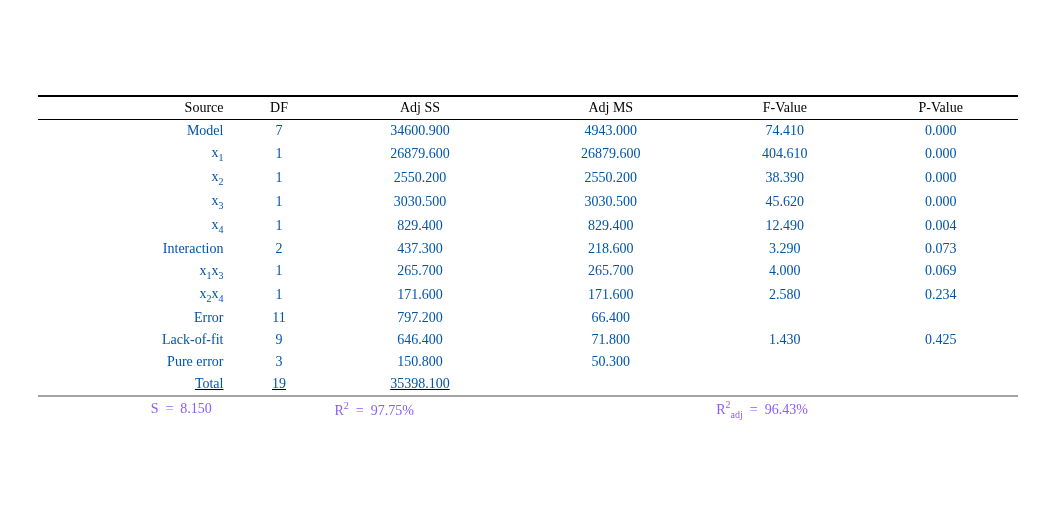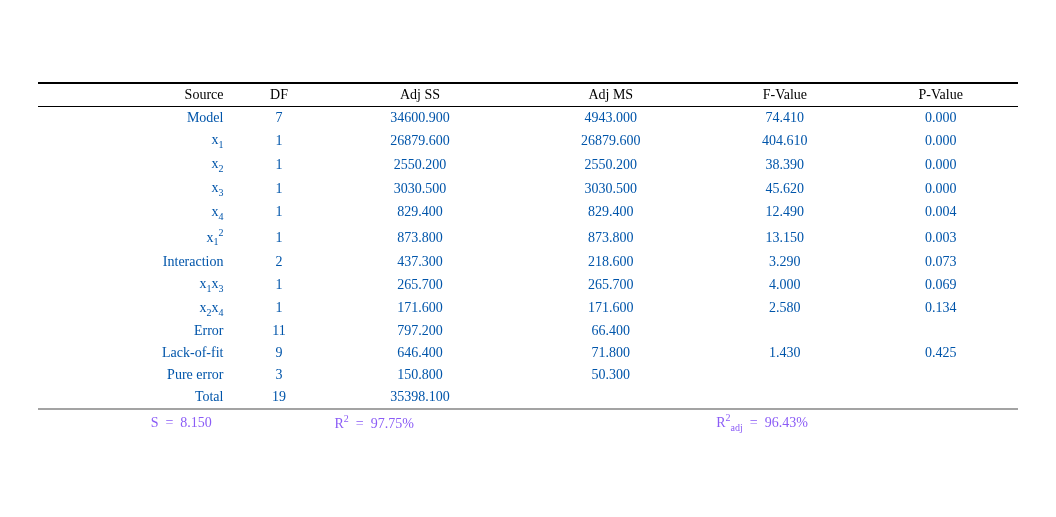--- a/index.html
+++ b/index.html
@@ -97,28 +97,20 @@
         </tr>
         <tr class="data-row">
           <td class="source-cell">x<sub>4</sub></td>
           <td>1</td>
           <td>829.400</td>
           <td>829.400</td>
           <td>12.490</td>
           <td>0.004</td>
         </tr>
         <tr class="data-row">
-          <td class="source-cell">x<sub>1</sub><sup>2</sup></td>
-          <td>1</td>
-          <td>873.800</td>
-          <td>873.800</td>
-          <td>13.150</td>
-          <td>0.003</td>
-        </tr>
-        <tr class="data-row">
           <td class="source-cell">Interaction</td>
           <td>2</td>
           <td>437.300</td>
           <td>218.600</td>
           <td>3.290</td>
           <td>0.073</td>
         </tr>
         <tr class="data-row">
           <td class="source-cell">x<sub>1</sub>x<sub>3</sub></td>
           <td>1</td>
@@ -126,21 +118,21 @@
           <td>265.700</td>
           <td>4.000</td>
           <td>0.069</td>
         </tr>
         <tr class="data-row">
           <td class="source-cell">x<sub>2</sub>x<sub>4</sub></td>
           <td>1</td>
           <td>171.600</td>
           <td>171.600</td>
           <td>2.580</td>
-          <td>0.134</td>
+          <td>0.234</td>
         </tr>
         <tr class="data-row">
           <td class="source-cell">Error</td>
           <td>11</td>
           <td>797.200</td>
           <td>66.400</td>
           <td></td>
           <td></td>
         </tr>
         <tr class="data-row">
@@ -152,21 +144,21 @@
           <td>0.425</td>
         </tr>
         <tr class="data-row">
           <td class="source-cell">Pure error</td>
           <td>3</td>
           <td>150.800</td>
           <td>50.300</td>
           <td></td>
           <td></td>
         </tr>
-        <tr class="data-row border-bottom-thick" style="border-bottom: 2px solid rgb(0, 0, 0);">
+        <tr class="data-row border-bottom-thick" style="border-bottom: 2px solid rgb(0, 0, 0); text-decoration: underline;">
           <td class="source-cell">Total</td>
           <td>19</td>
           <td>35398.100</td>
           <td></td>
           <td></td>
           <td></td>
         </tr>
       </tbody>
     <tfoot>
       <tr class="footer-row">

